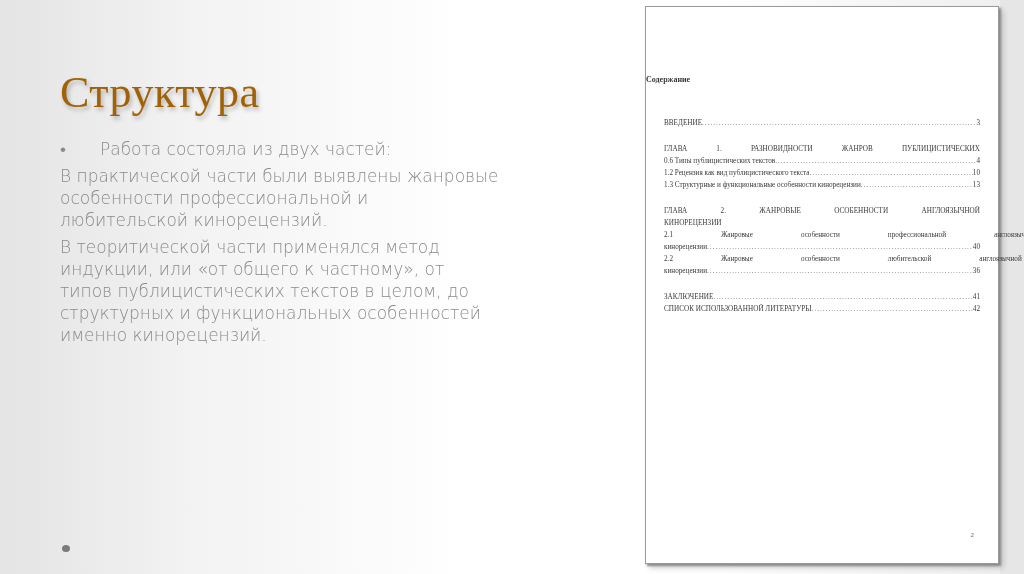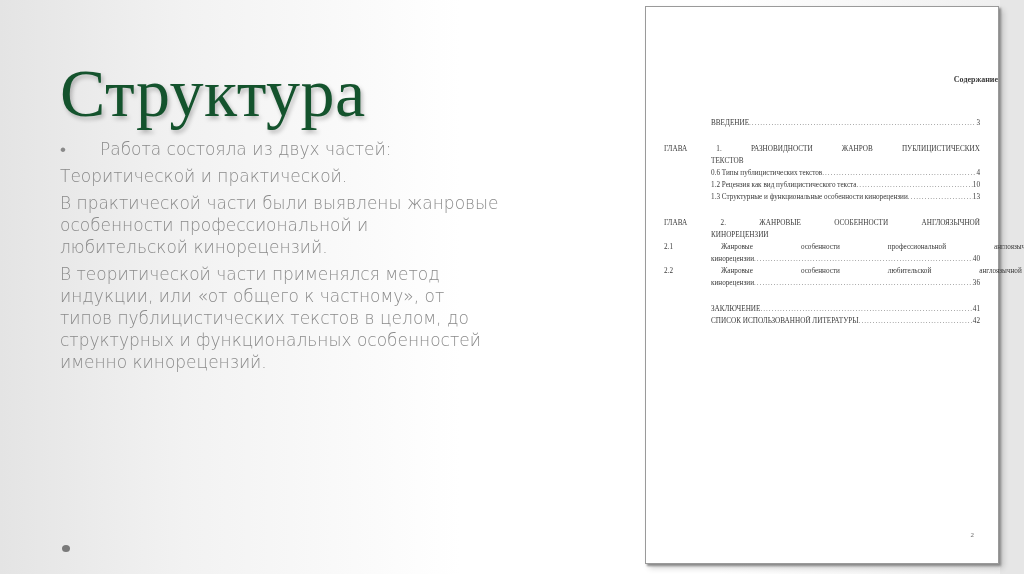--- a/index.html
+++ b/index.html
@@ -8,21 +8,21 @@
     background: linear-gradient(90deg, #e4e4e4 0%, #f2f2f2 18%, #ffffff 45%, #ffffff 70%, #eeeeee 100%);
     font-family: "DejaVu Sans", sans-serif;
   }
   .right-band {
     position:absolute; left:1000px; top:0; width:24px; height:574px;
     background:#e6e6e6;
   }
   .title {
     position:absolute; left:60px; top:58px;
     font-family: "Liberation Serif", "DejaVu Serif", serif;
-    font-size:68px; line-height:70px; color:#14532d;
+    font-size:44px; line-height:70px; color:#a16207;
     text-shadow: 2px 3px 4px rgba(0,0,0,0.25);
     letter-spacing:0.5px;
   }
   .body-text {
     position:absolute; left:60px; top:138px; width:440px;
     color:#8a8a8a; font-size:17px; line-height:22px;
     font-family: "DejaVu Sans", sans-serif; font-weight:300;
   }
   .body-text p { margin:0 0 5px 0; }
   .bullet-line { position:relative; padding-left:40px; }
@@ -33,46 +33,45 @@
   }
   .doc-page {
     position:absolute; left:645px; top:6px; width:352px; height:556px;
     background:#ffffff;
     border:1px solid #9a9a9a;
     box-shadow: 2px 2px 2px #8a8a8a, 4px 4px 6px rgba(0,0,0,0.18);
     font-family: "Liberation Serif", "DejaVu Serif", serif;
     color:#3a3a3a;
   }
   .doc-heading {
-    position:absolute; left:0; right:0; top:68px; text-align:right;
+    position:absolute; left:0; right:0; top:68px; text-align:left;
     font-size:8px; font-weight:bold; filter: blur(0.3px);
   }
   .toc { position:absolute; left:18px; right:18px; top:108px; font-size:7.2px; filter: blur(0.35px); }
   .toc-line { display:flex; align-items:flex-end; white-space:nowrap; height:12px; }
-  .toc-line .lbl { flex:0 0 auto;margin-left:47px; }
+  .toc-line .lbl { flex:0 0 auto; }
   .toc-line .dots { flex:1 1 auto; overflow:hidden; letter-spacing:1px; color:#666; }
   .toc-line .pg { flex:0 0 auto; }
   .toc-chapter { display:flex; justify-content:space-between; height:12px; align-items:flex-end; }
   .gap { height:14px; }
   .sub-split { display:flex; justify-content:space-between; height:12px; align-items:flex-end;gap:48px; }
   .page-num { position:absolute; right:24px; bottom:24px; font-size:7px; color:#666; filter: blur(0.3px); }
 </style>
 </head>
 <body>
 
 <div class="right-band"></div>
 
 <div class="title">Структура</div>
 
 <div class="body-text">
   <p class="bullet-line">
     <span class="bullet">•</span>
     <span>Работа состояла из двух частей:</span>
   </p>
-  <p>Теоритической и практической.</p>
   <p>В практической части были выявлены жанровые особенности профессиональной и любительской кинорецензий.</p>
   <p>В теоритической части применялся метод индукции, или  «от общего к частному», от типов публицистических текстов в целом, до структурных и функциональных особенностей именно кинорецензий.</p>
 </div>
 
 <div class="footer-dot"></div>
 
 <div class="doc-page">
   <div class="doc-heading">Содержание</div>
 
   <div class="toc">
@@ -83,23 +82,20 @@
     </div>
 
     <div class="gap"></div>
 
     <div class="toc-chapter">
       <span>ГЛАВА</span>
       <span>1.</span>
       <span>РАЗНОВИДНОСТИ</span>
       <span>ЖАНРОВ</span>
       <span>ПУБЛИЦИСТИЧЕСКИХ</span>
-    </div>
-    <div class="toc-line">
-      <span class="lbl">ТЕКСТОВ</span>
     </div>
     <div class="toc-line">
       <span class="lbl">0.6 Типы публицистических текстов</span>
       <span class="dots">......................................................................................................................................................</span>
       <span class="pg">4</span>
     </div>
     <div class="toc-line">
       <span class="lbl">1.2 Рецензия как вид публицистического текста</span>
       <span class="dots">......................................................................................................................................................</span>
       <span class="pg">10</span>

